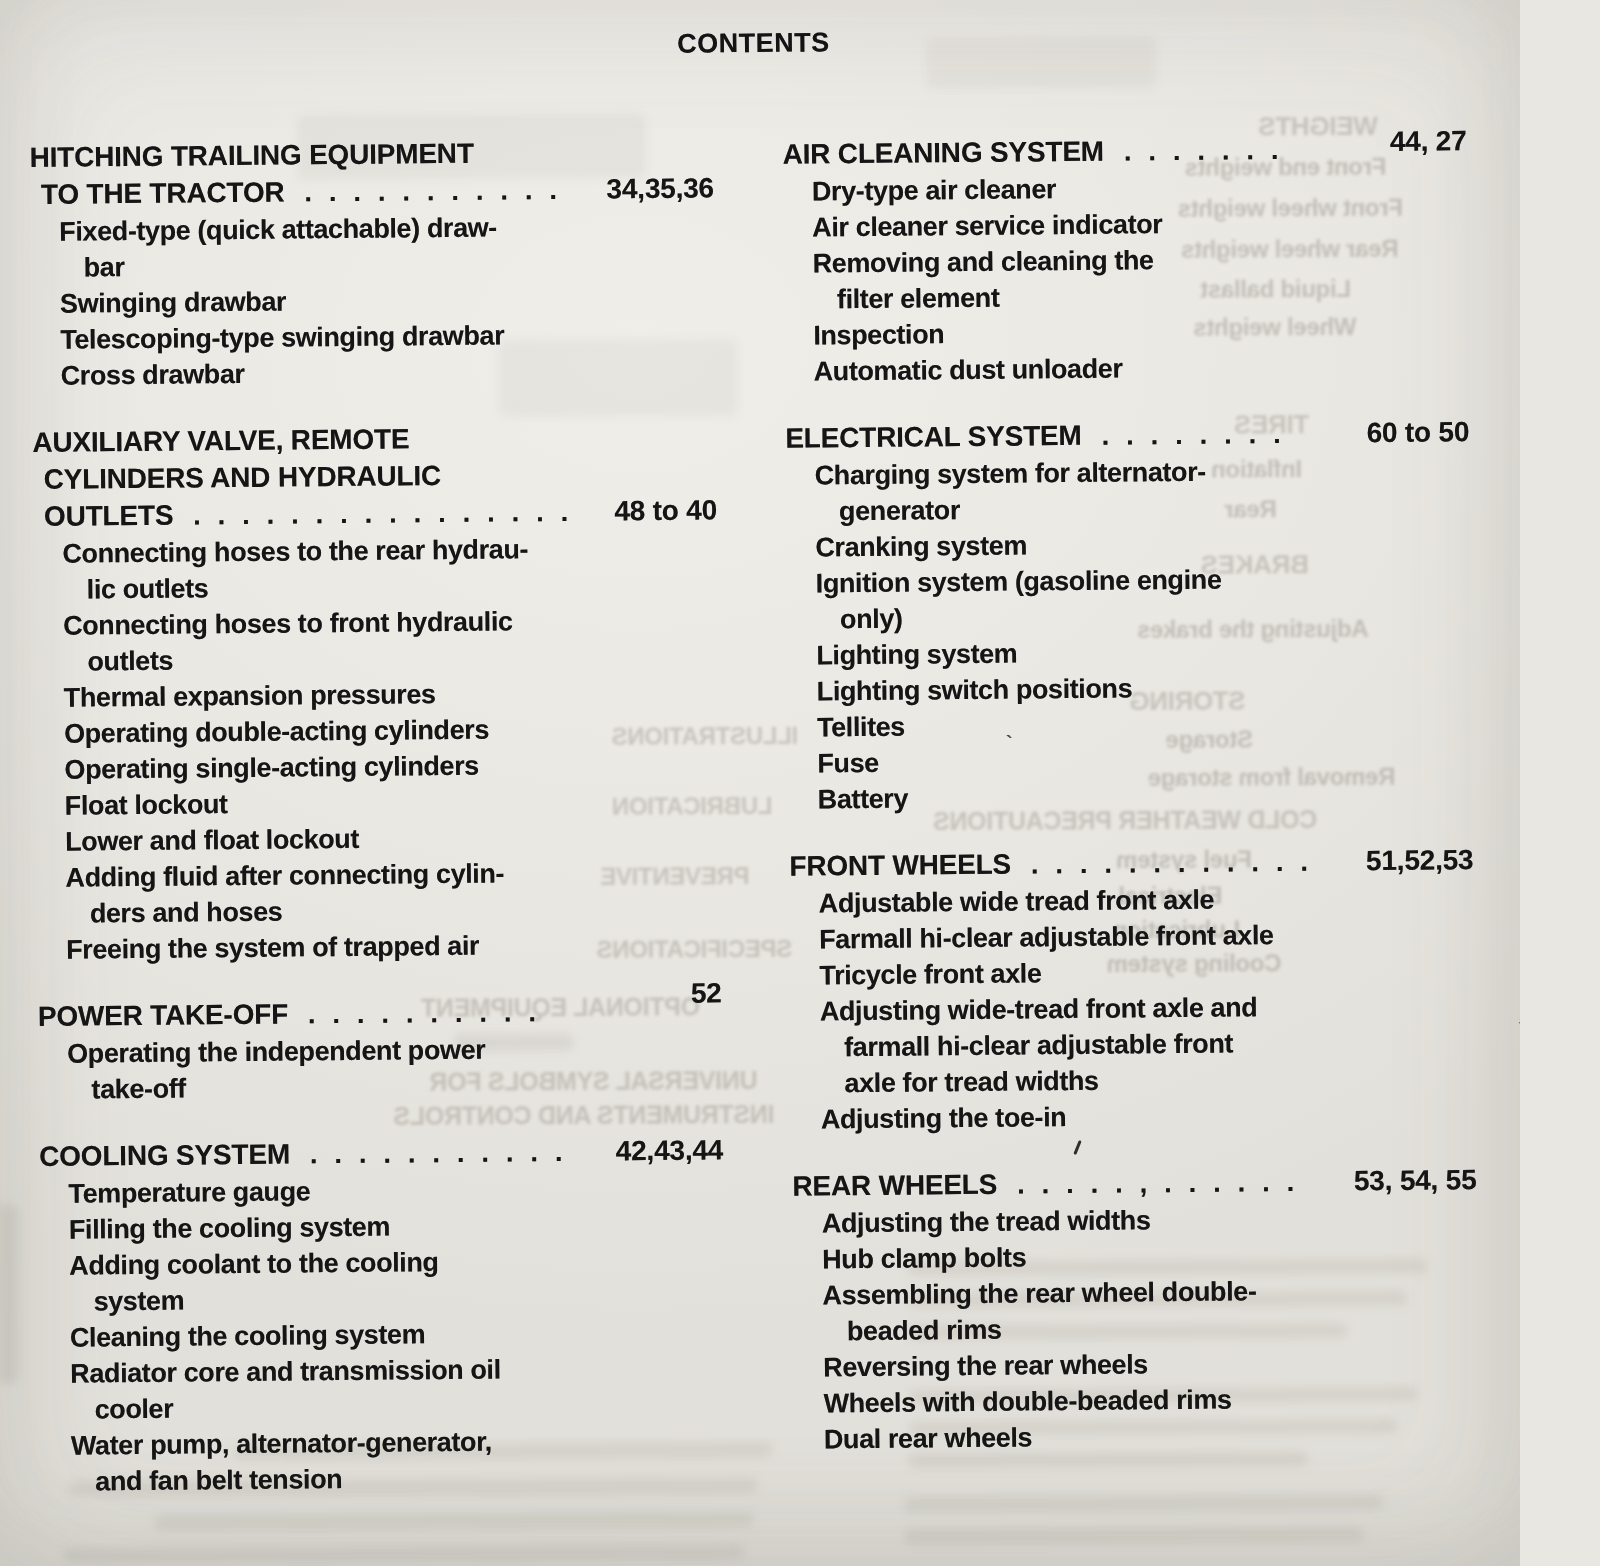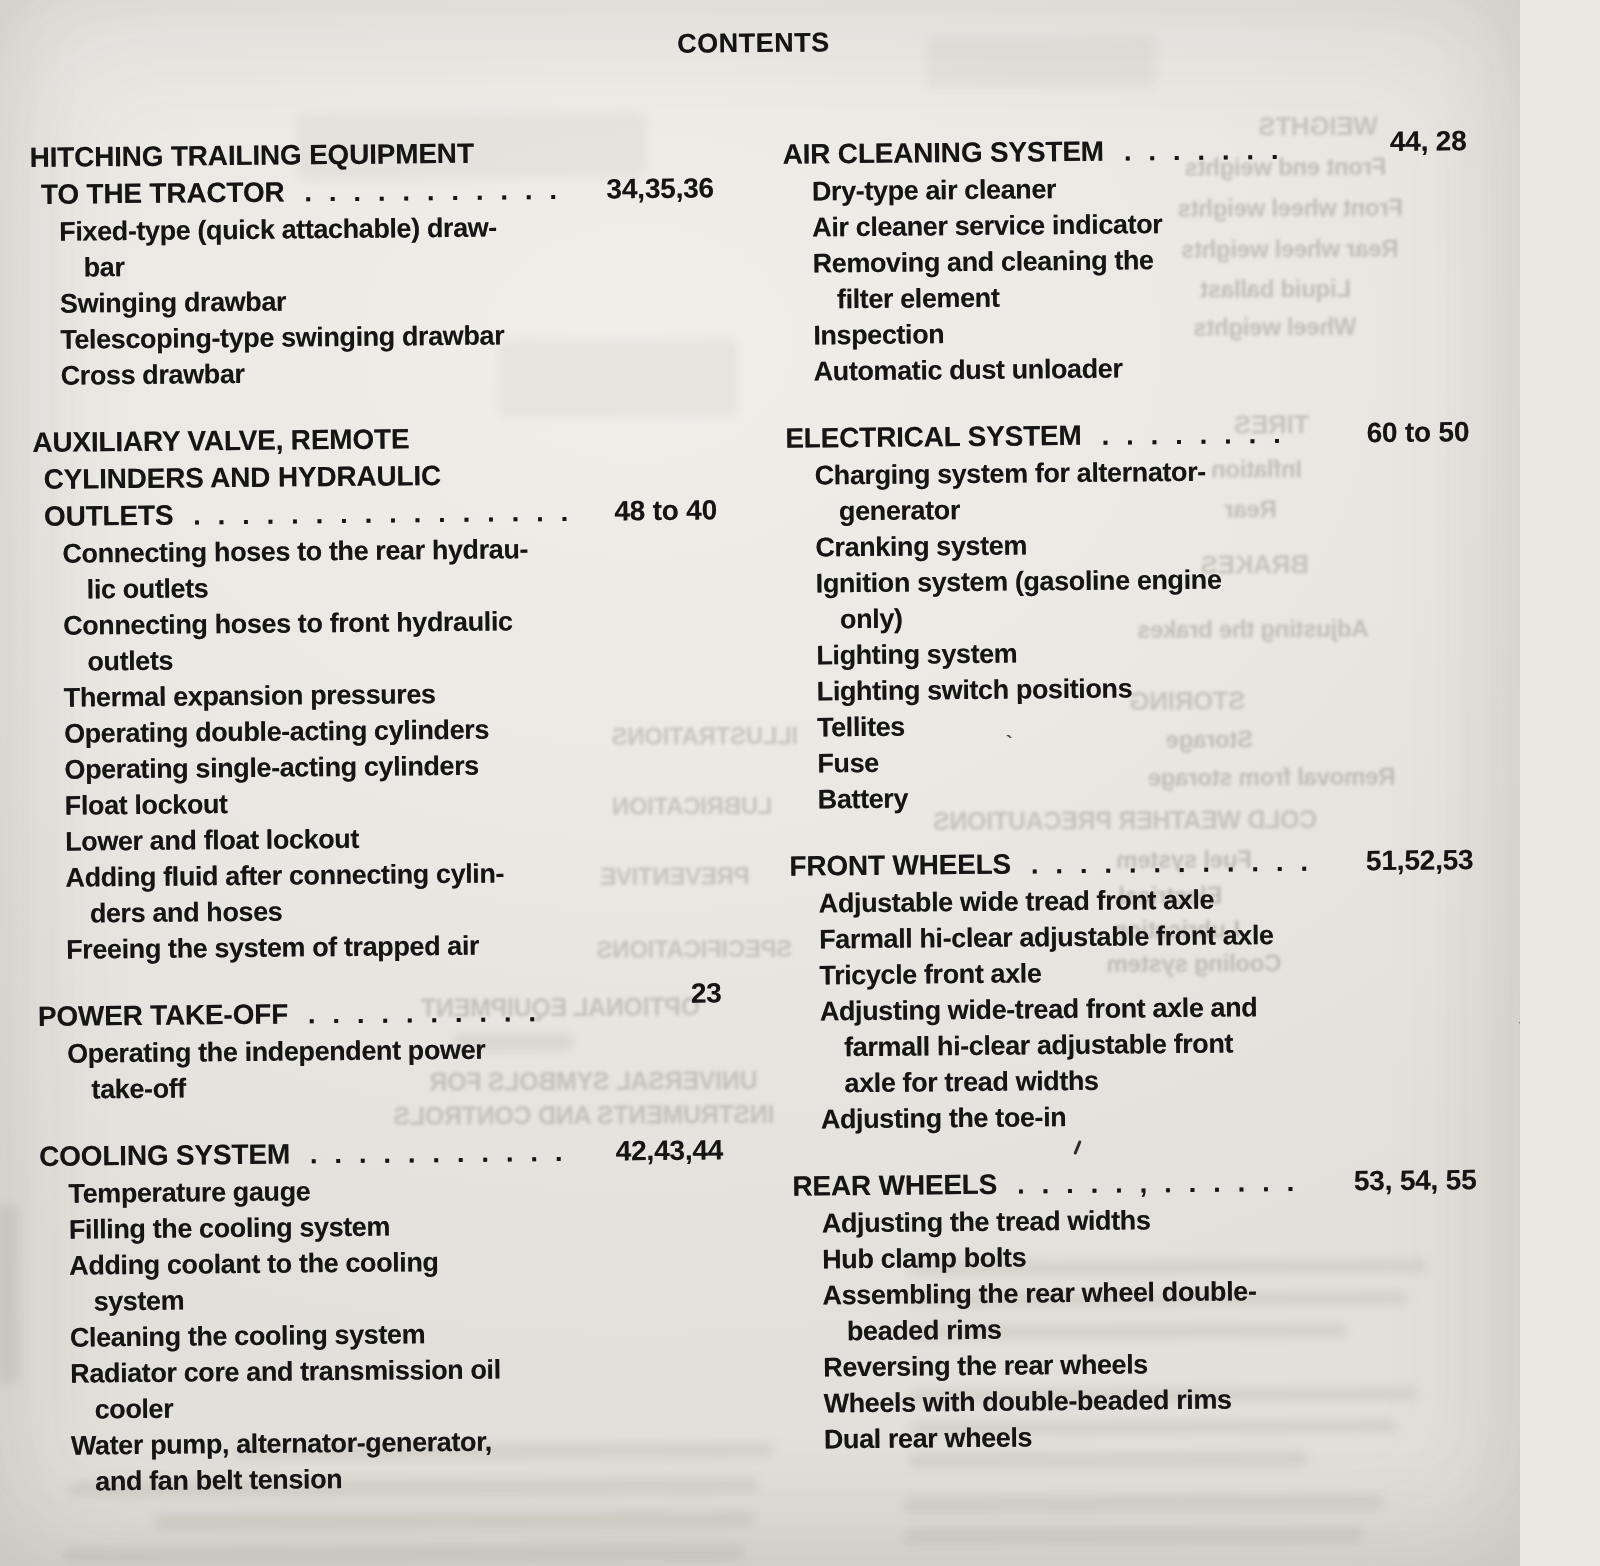--- a/index.html
+++ b/index.html
@@ -179,21 +179,21 @@
             </div>
             <div>
               <div class="item-line">Freeing the system of trapped air</div>
             </div>
           </div>
         </section>
         <section class="toc-section">
           <div class="h-line h-row">
             <span class="h-text">POWER TAKE-OFF</span>
             <span class="leader">..........</span>
-            <span class="pages raised">23</span>
+            <span class="pages raised">52</span>
           </div>
           <div class="items">
             <div>
               <div class="item-line">Operating the independent power</div>
               <div class="item-line wrap">take-off</div>
             </div>
           </div>
         </section>
         <section class="toc-section">
           <div class="h-line h-row">
@@ -224,21 +224,21 @@
               <div class="item-line wrap">and fan belt tension</div>
             </div>
           </div>
         </section>
       </div>
     <div class="col col-right" id="col-right">
         <section class="toc-section">
           <div class="h-line h-row">
             <span class="h-text">AIR CLEANING SYSTEM</span>
             <span class="leader">.......</span>
-            <span class="pages raised-sm">44, 28</span>
+            <span class="pages raised-sm">44, 27</span>
           </div>
           <div class="items">
             <div>
               <div class="item-line">Dry-type air cleaner</div>
             </div>
             <div>
               <div class="item-line">Air cleaner service indicator</div>
             </div>
             <div>
               <div class="item-line">Removing and cleaning the</div>

